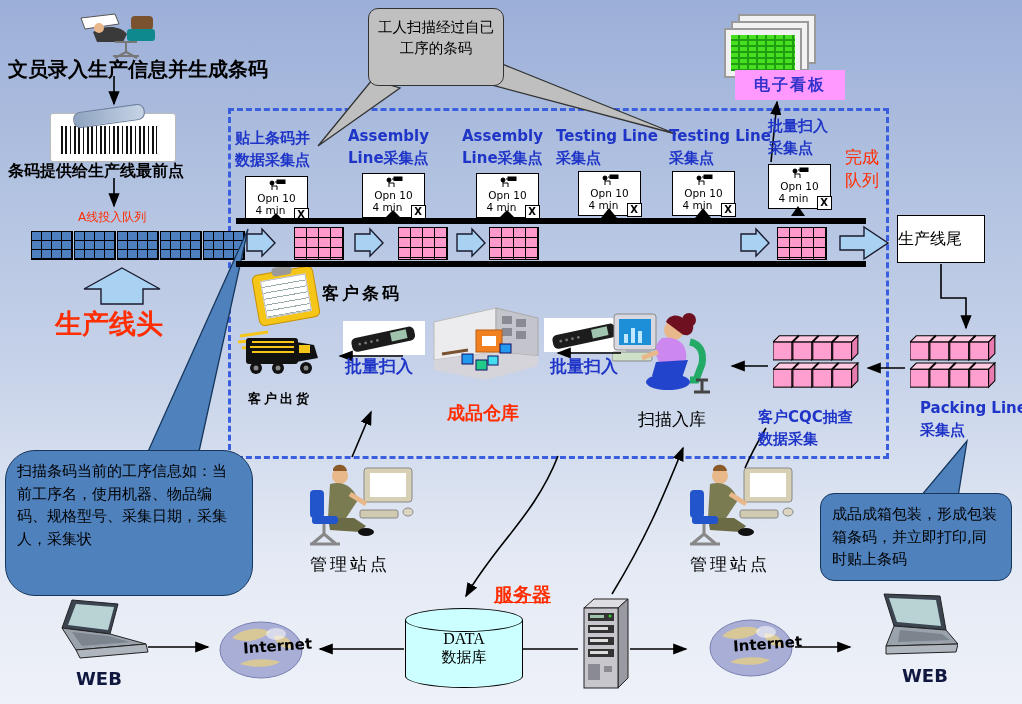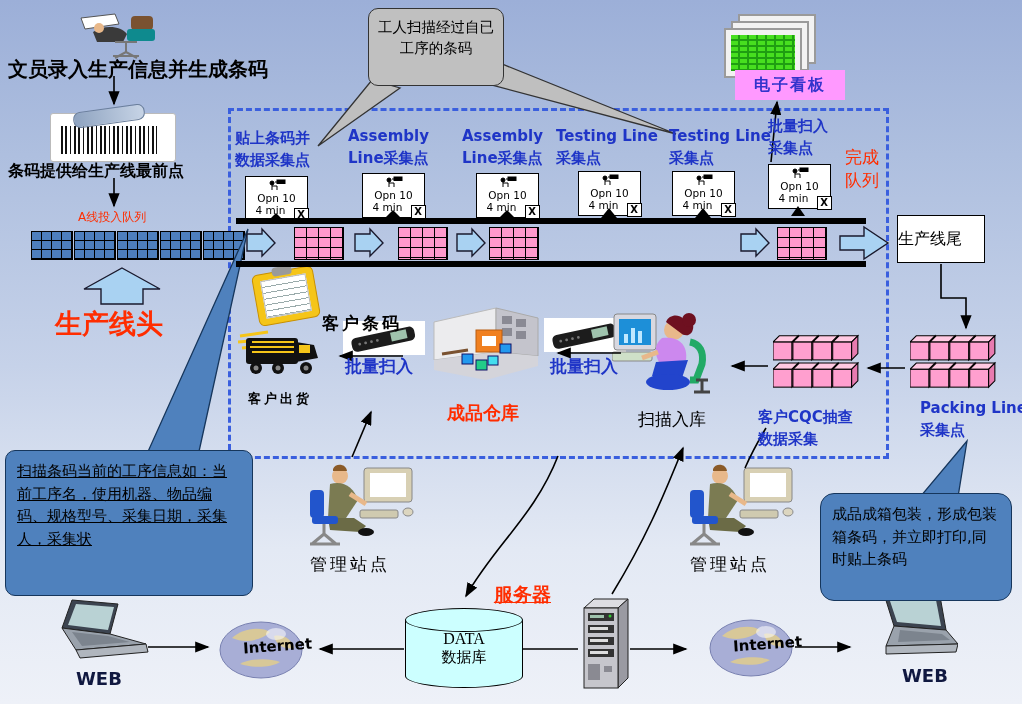--- a/index.html
+++ b/index.html
@@ -490,37 +490,37 @@
   <div class="st-label" style="left:768px;top:116px">
     <div>批量扫入</div>
       <div>采集点</div>
   </div>
 
   <div class="txt red" style="left:845px;top:146px;font-size:17px;line-height:1.35;white-space:normal;width:50px;">
     <div>完成</div>
     <div>队列</div>
   </div>
 
-  <div class="txt b sp" style="left:322px;top:282px;font-size:17px;margin-top:30px;">客户条码</div>
+  <div class="txt b sp" style="left:322px;top:282px;font-size:17px;">客户条码</div>
   <div class="txt b sp" style="left:248px;top:390px;font-size:13px;">客户出货</div>
   <div class="txt b blue" style="left:345px;top:355px;font-size:17px;">批量扫入</div>
   <div class="txt b blue" style="left:550px;top:355px;font-size:17px;">批量扫入</div>
   <div class="txt b red" style="left:447px;top:401px;font-size:18px;">成品仓库</div>
   <div class="txt" style="left:638px;top:408px;font-size:17px;">扫描入库</div>
   <div class="st-label" style="left:758px;top:395px;font-size:15px;margin-top:12px;">
     <div>客户CQC抽查</div>
       <div>数据采集</div>
   </div>
   <div class="st-label" style="left:920px;top:398px;font-size:15px;">
     <div>Packing Line</div>
       <div>采集点</div>
   </div>
 
-  <div class="callout" style="left:5px;top:450px;width:248px;height:146px;border-radius:10px;text-decoration:underline;">扫描条码当前的工序信息如：当前工序名，使用机器、物品编码、规格型号、采集日期，采集人，采集状</div>
-  <div class="callout" style="left:820px;top:493px;width:192px;height:108px;">成品成箱包装，形成包装箱条码，并立即打印,同时贴上条码</div>
+  <div class="callout" style="left:5px;top:450px;width:248px;height:146px;border-radius:30px;">扫描条码当前的工序信息如：当前工序名，使用机器、物品编码、规格型号、采集日期，采集人，采集状</div>
+  <div class="callout" style="left:820px;top:493px;width:192px;height:88px;">成品成箱包装，形成包装箱条码，并立即打印,同时贴上条码</div>
 
   <div class="txt sp" style="left:310px;top:553px;font-size:17px;">管理站点</div>
   <div class="txt sp" style="left:690px;top:553px;font-size:17px;">管理站点</div>
   <div class="txt b red" style="left:494px;top:582px;font-size:19px;text-decoration:underline;">服务器</div>
 
   <div class="txt b" style="left:243px;top:637px;font-size:15px;transform:rotate(-4deg);">Internet</div>
   <div class="txt b" style="left:733px;top:635px;font-size:15px;transform:rotate(-4deg);">Internet</div>
   <div class="txt b" style="left:76px;top:668px;font-size:18px;color:#101840;">WEB</div>
   <div class="txt b" style="left:902px;top:665px;font-size:18px;color:#101840;">WEB</div>
 

